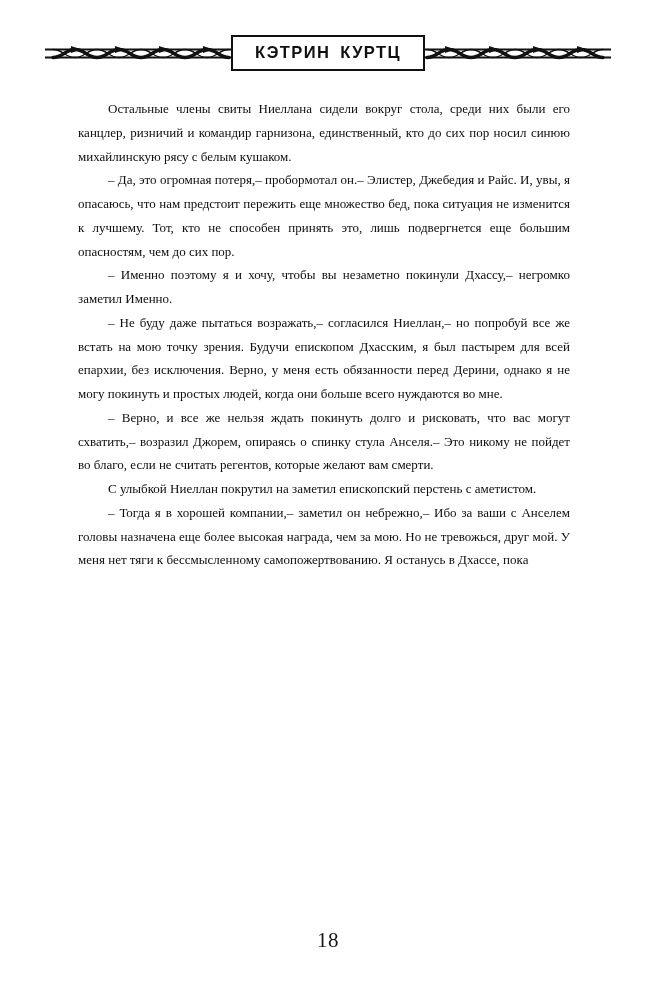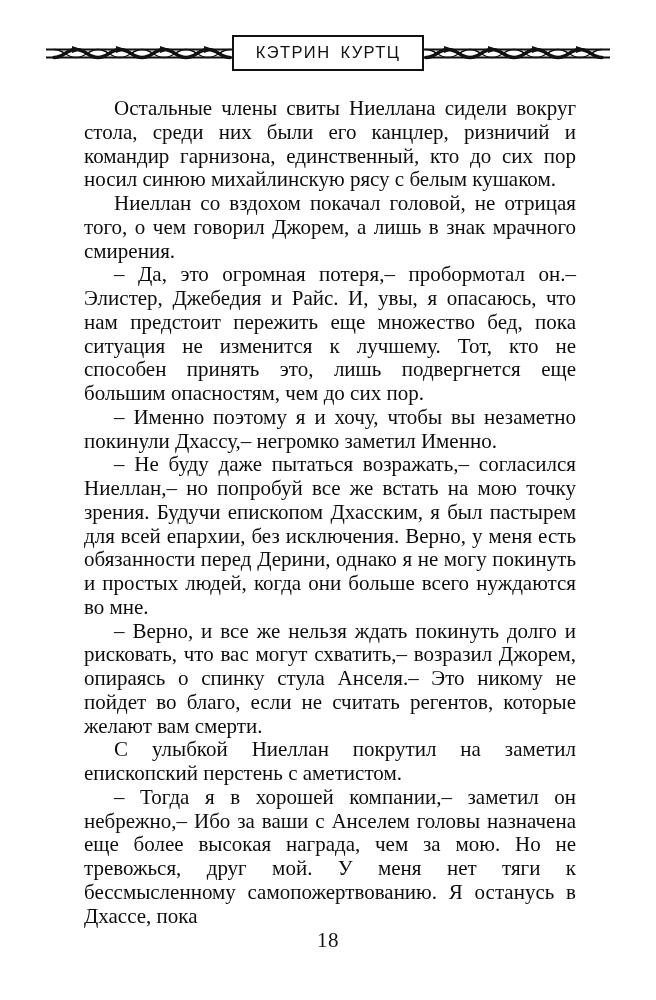--- a/index.html
+++ b/index.html
@@ -44,34 +44,34 @@
     background: #ffffff;
     padding: 7px 22px 8px 22px;
     margin: 0 -2px;
     position: relative;
     z-index: 3;
     line-height: 1;
   }
   .head-title {
     font-family: "Liberation Sans", "DejaVu Sans", sans-serif;
     font-size: 16.5px;
-    font-weight: 400;
+    font-weight: 700;
     letter-spacing: 1.4px;
     word-spacing: 4px;
     color: #101010;
     white-space: nowrap;
   }
 
   
   .textblock {
     position: absolute;
-    left: 84px;
+    left: 78px;
     top: 97px;
     width: 492px;
-    font-size: 21px;
+    font-size: 13px;
     line-height: 23.75px;
     text-align: justify;
     text-justify: inter-word;
     hyphens: none;
     color: #0d0d0d;
   }
   .textblock p {
     margin: 0;
     text-indent: 30px;
   }
@@ -145,21 +145,20 @@
           <path d="M110 6 l10 3.5 -10 3.5 z"></path>
           <path d="M154 6 l10 3.5 -10 3.5 z"></path>
         </g>
       </svg>
     </div>
 
   </div>
 
   <div class="textblock">
     <p>Остальные члены свиты Ниеллана сидели вокруг стола, среди них были его канцлер, ризничий и командир гарнизона, единственный, кто до сих пор носил синюю михайлинскую рясу с белым кушаком.</p>
-    <p>Ниеллан со вздохом покачал головой, не отрицая того, о чем говорил Джорем, а лишь в знак мрачного смирения.</p>
     <p>– Да, это огромная потеря,– пробормотал он.– Элистер, Джебедия и Райс. И, увы, я опасаюсь, что нам предстоит пережить еще множество бед, пока ситуация не изменится к лучшему. Тот, кто не способен принять это, лишь подвергнется еще большим опасностям, чем до сих пор.</p>
     <p>– Именно поэтому я и хочу, чтобы вы незаметно покинули Дхассу,– негромко заметил Именно.</p>
     <p>– Не буду даже пытаться возражать,– согласился Ниеллан,– но попробуй все же встать на мою точку зрения. Будучи епископом Дхасским, я был пастырем для всей епархии, без исключения. Верно, у меня есть обязанности перед Дерини, однако я не могу покинуть и простых людей, когда они больше всего нуждаются во мне.</p>
     <p>– Верно, и все же нельзя ждать покинуть долго и рисковать, что вас могут схватить,– возразил Джорем, опираясь о спинку стула Анселя.– Это никому не пойдет во благо, если не считать регентов, которые желают вам смерти.</p>
     <p>С улыбкой Ниеллан покрутил на заметил епископский перстень с аметистом.</p>
     <p>– Тогда я в хорошей компании,– заметил он небрежно,– Ибо за ваши с Анселем головы назначена еще более высокая награда, чем за мою. Но не тревожься, друг мой. У меня нет тяги к бессмысленному самопожертвованию. Я останусь в Дхассе, пока</p>
   </div>
 
   <div class="folio">18</div>
 

